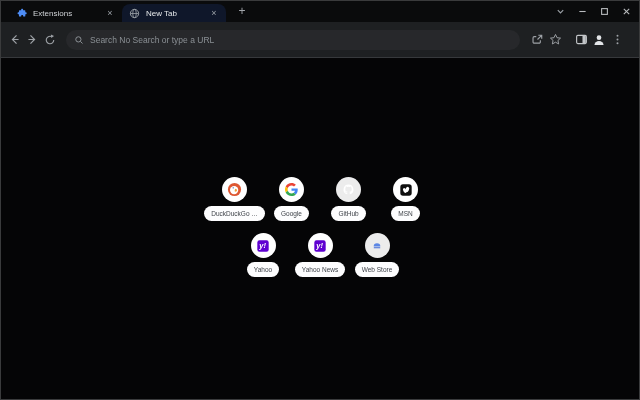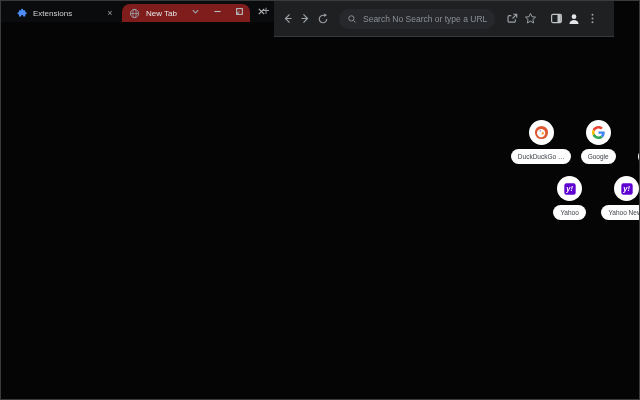--- a/index.html
+++ b/index.html
@@ -1,32 +1,32 @@
 <!DOCTYPE html>
 <html><head>
 <meta charset="utf-8">
 <style>
   html,body{margin:0;padding:0;background:#000;}
   .browser{
     position:relative;width:640px;height:400px;box-sizing:border-box;
     font-family:"Liberation Sans",sans-serif;
     background:#050506;border:1px solid #3a3b3c;overflow:hidden;
-    display:flex;
+    display:flex;flex-direction:column;
   }
   
   .tabstrip{
     position:relative;height:21px;flex:0 0 21px;background:#0a0b0c;
     display:flex;align-items:flex-end;padding-left:8px;
   }
   .tab{
     height:18px;display:flex;align-items:center;box-sizing:border-box;
     padding:0 6px 0 7px;border-radius:8px 8px 0 0;cursor:default;
   }
   .tab.inactive{width:113px;background:transparent;}
-  .tab.active{width:128px;background:#7f1d1d;justify-content:flex-end;}
+  .tab.active{width:104px;background:#0f172a;justify-content:flex-end;}
   .tab .favicon{width:11px;height:11px;flex:0 0 11px;margin-right:6px;display:flex;align-items:center;justify-content:center;}
   .tab-label{font-size:8px;color:#cfd2d6;white-space:nowrap;overflow:hidden;flex:1;}
   .tab.active .tab-label{color:#e6e8ea;}
   .tab-close{
     flex:0 0 12px;width:12px;height:12px;border-radius:6px;margin-left:4px;
     font-size:9px;line-height:12px;text-align:center;color:#9aa0a6;
   }
   .newtab-btn{
     width:16px;height:16px;margin:0 0 2px 8px;border-radius:8px;
     color:#a2a6ab;font-size:12px;line-height:15px;text-align:center;

